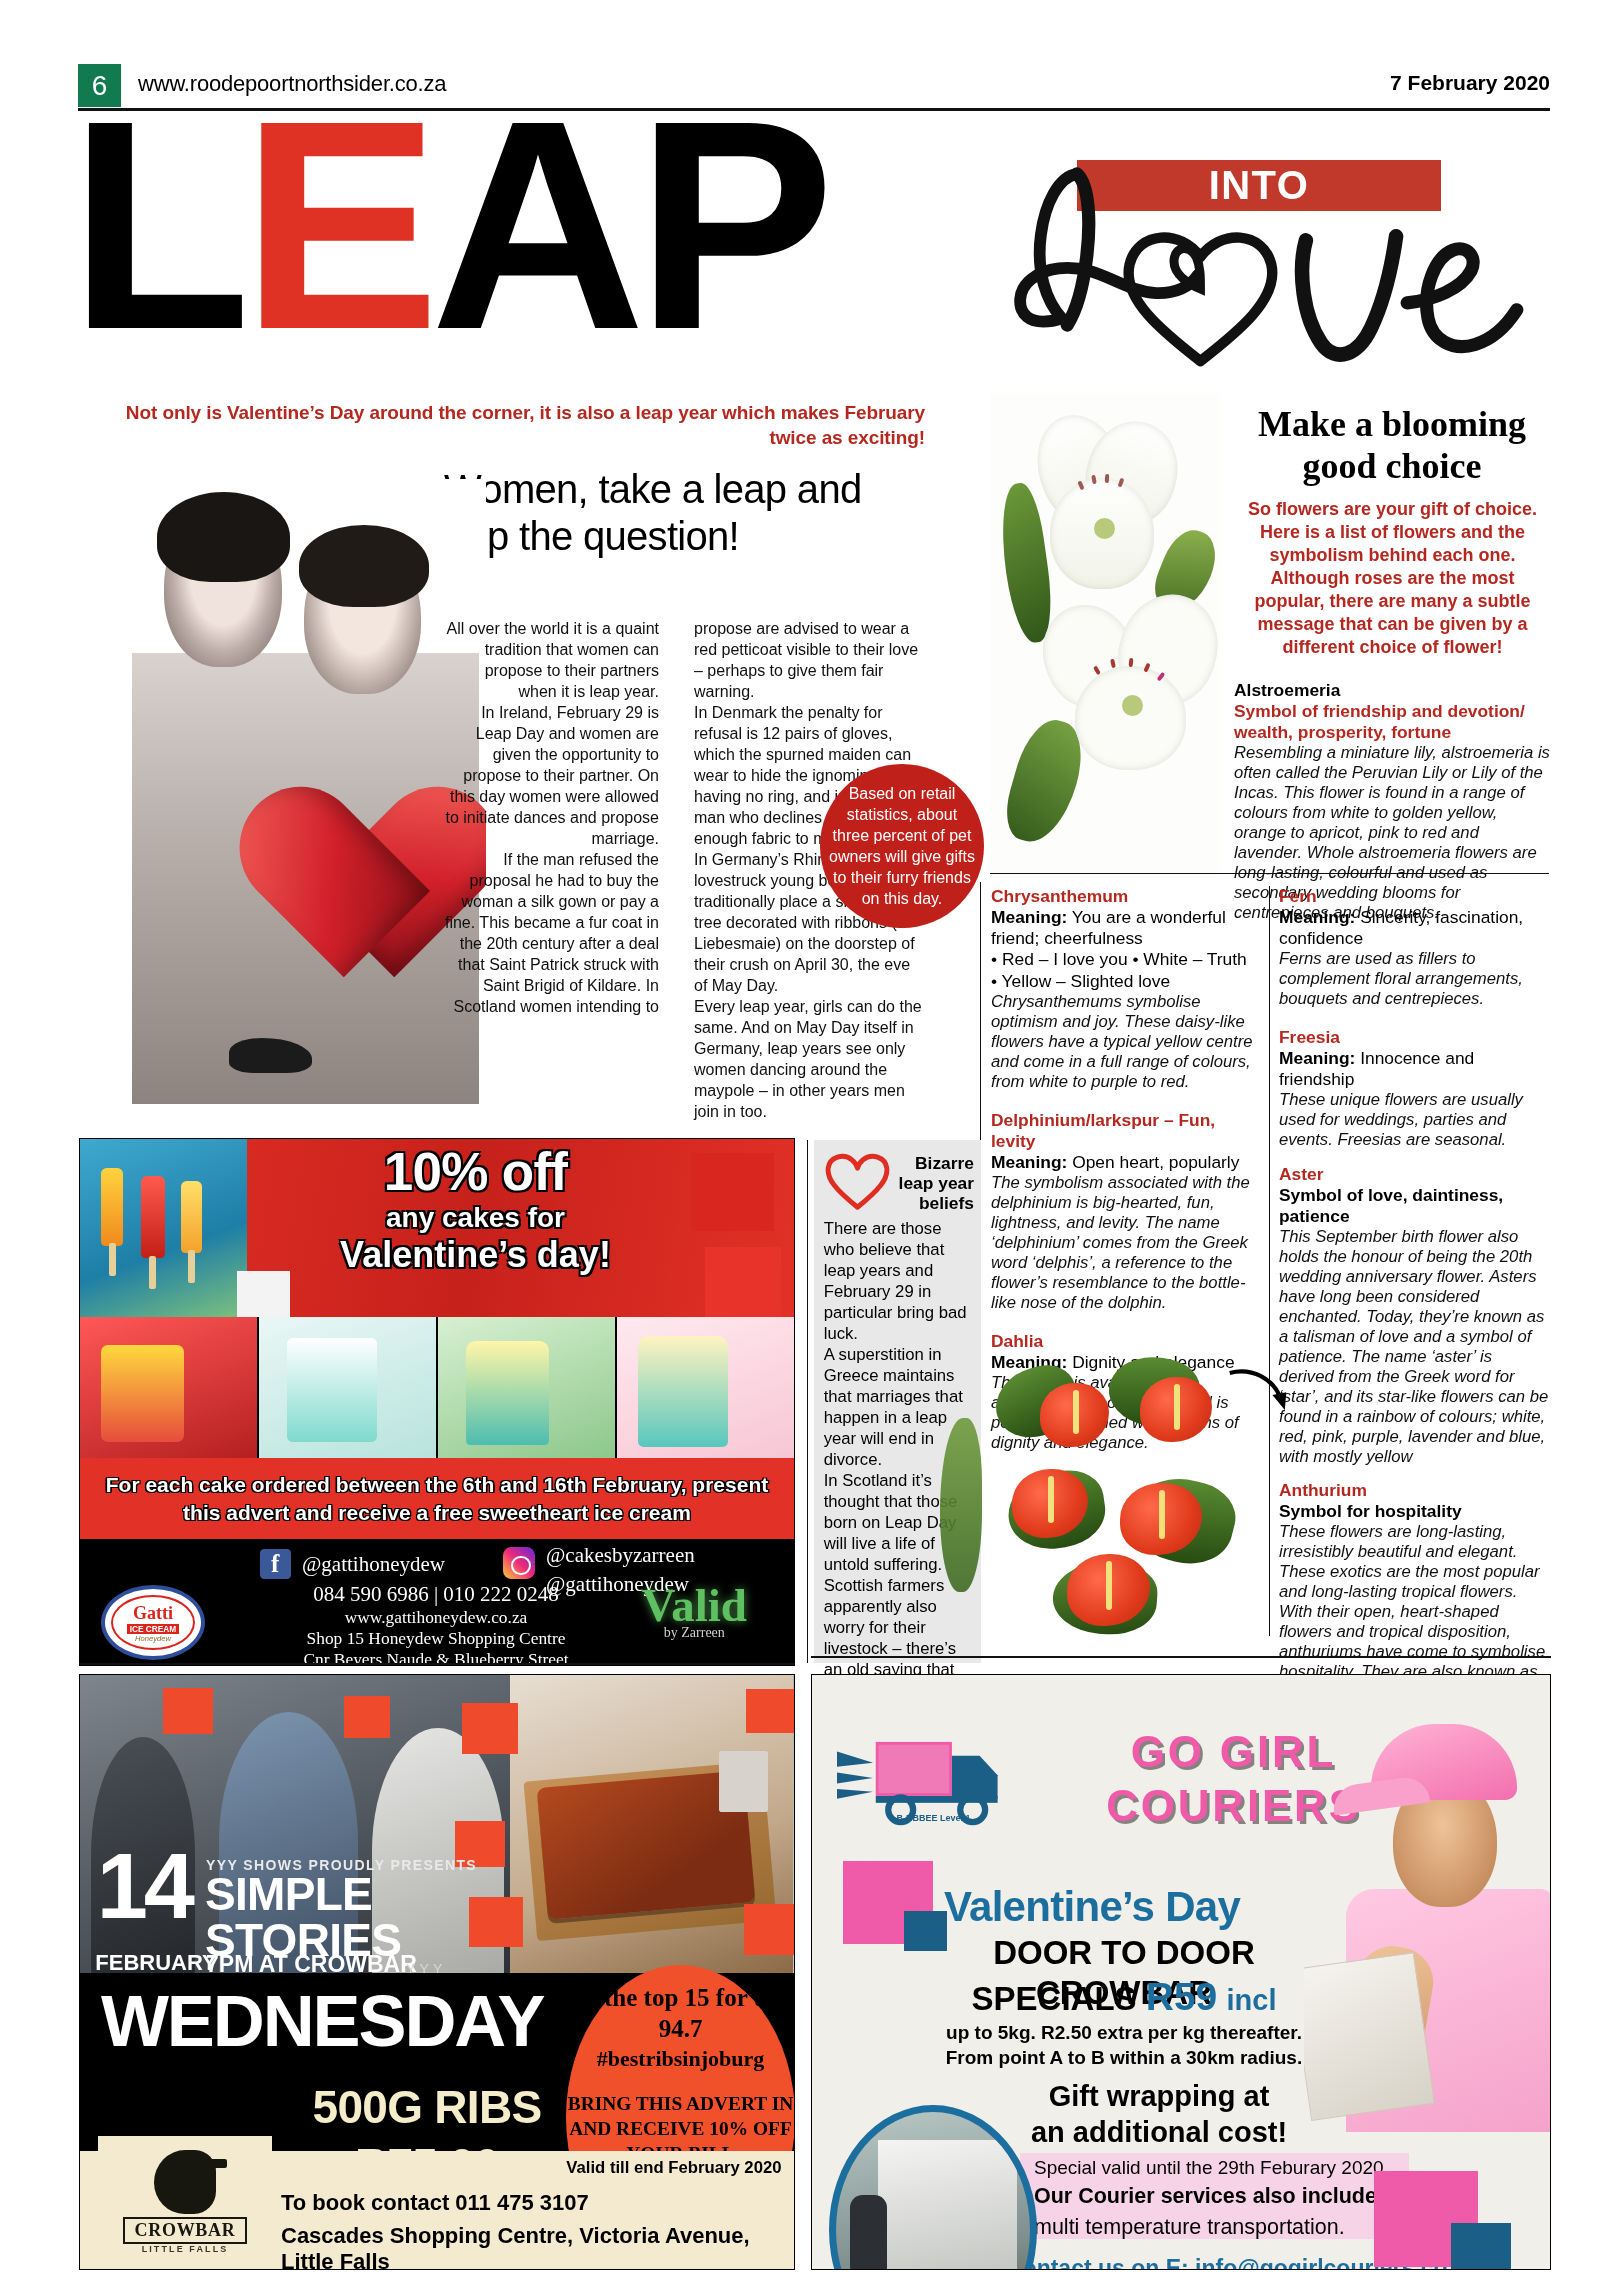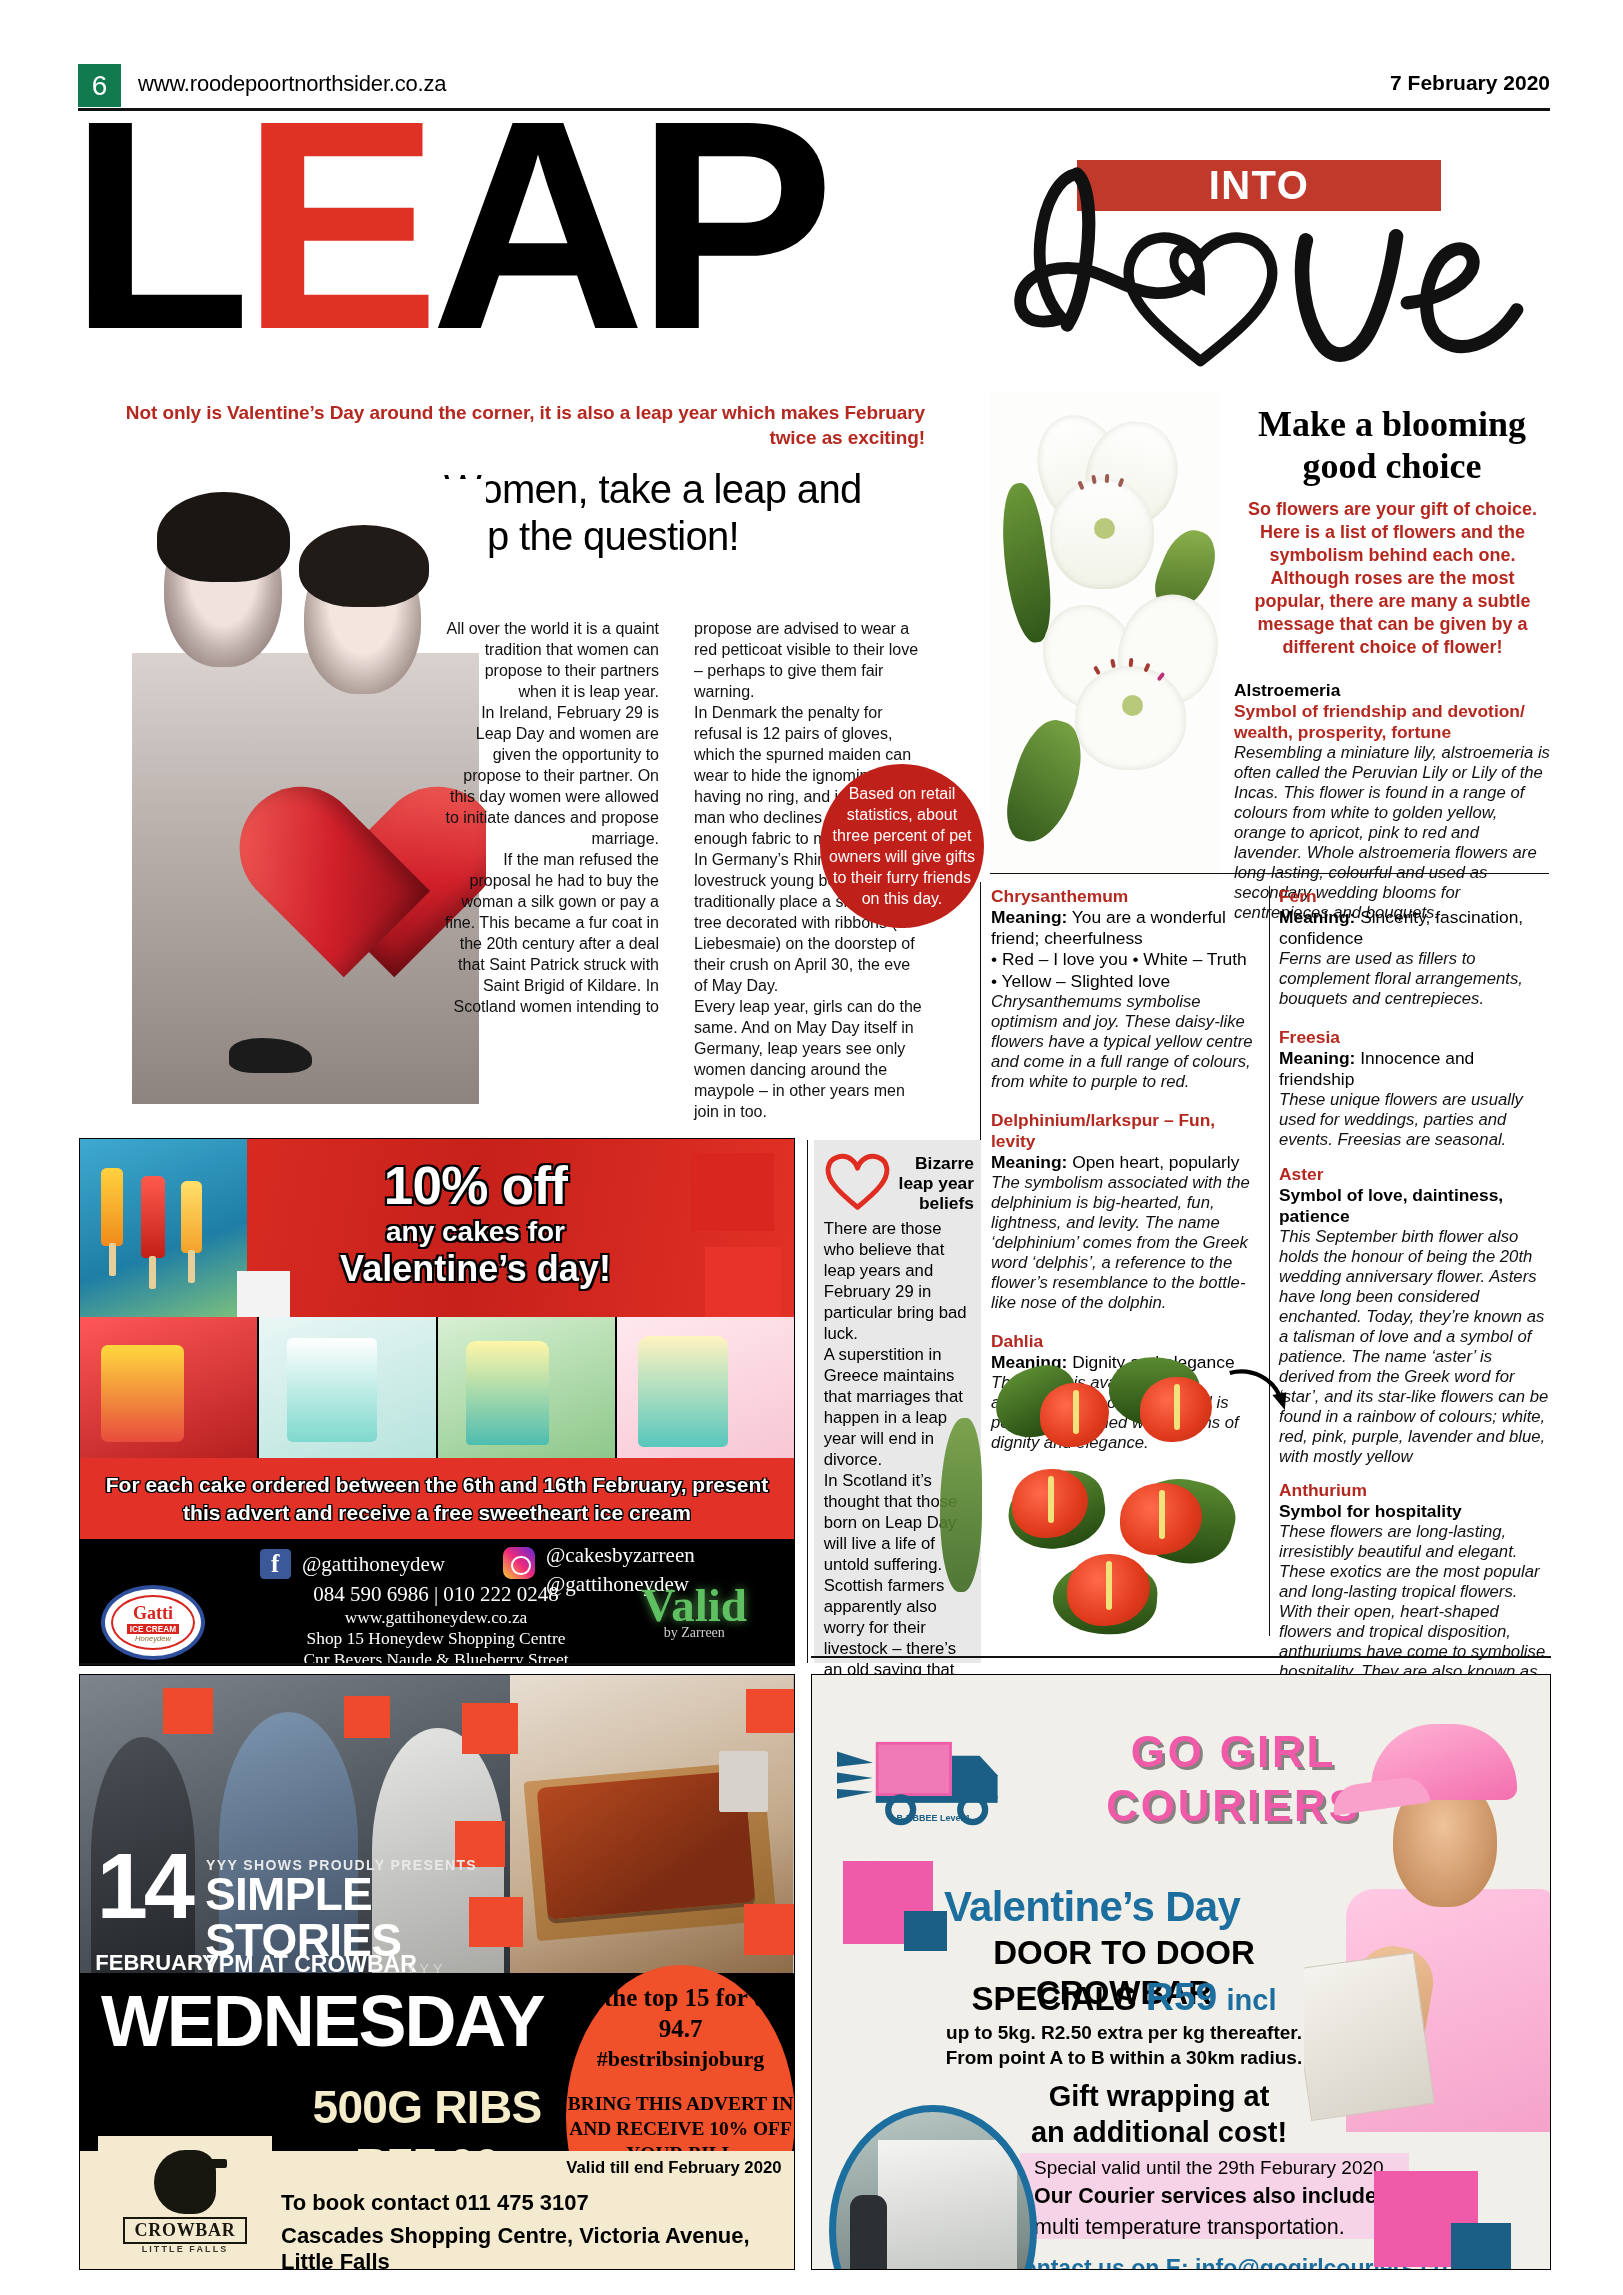--- a/index.html
+++ b/index.html
@@ -177,21 +177,21 @@
 
   
   .ad-cake { position:absolute; left:79px; top:1138px; width:716px; height:528px;
     border:1.4px solid #000; background:#000; overflow:hidden; }
   .cake-top { position:absolute; left:0; top:0; width:714px; height:178px;
     background:linear-gradient(100deg,#e23126 0%,#c7211b 55%,#e23126 100%); }
   .cake-ice-panel { position:absolute; left:0; top:0; width:167px; height:178px;
     background:linear-gradient(160deg,#3fa9cf,#1e7ea6 60%,#7ec27d 100%); }
   .lolly { position:absolute; border-radius:5.6px 5.6px 4.2px 4.2px; }
   .lolly-stick { position:absolute; width:7px; height:33px; background:#e7cf9a; border-radius:2.1px; }
-  .cake-offer { position:absolute; left:208px; top:16px; width:375px; text-align:center; }
+  .cake-offer { position:absolute; left:208px; top:2px; width:375px; text-align:center; }
   .cake-offer .big { font-size:53px; font-weight:bold; color:#fff;
     text-shadow:-2.1px -2.1px 0 #000,2.1px -2.1px 0 #000,-2.1px 2.1px 0 #000,2.1px 2.1px 0 #000; letter-spacing:-0.7px; }
   .cake-offer .mid { font-size:28px; font-weight:bold; color:#fff;
     text-shadow:-2.1px -2.1px 0 #000,2.1px -2.1px 0 #000,-2.1px 2.1px 0 #000,2.1px 2.1px 0 #000; }
   .cake-offer .big2 { font-size:36px; font-weight:bold; color:#fff;
     text-shadow:-2.1px -2.1px 0 #000,2.1px -2.1px 0 #000,-2.1px 2.1px 0 #000,2.1px 2.1px 0 #000; }
   .heartdeco { position:absolute; }
   .heartdeco:before, .heartdeco:after { content:""; position:absolute;
     width:50%; height:76%; border-radius:69px 69px 0 0; background:inherit; }
   .cake-photos { position:absolute; left:0; top:178px; width:714px; height:142px;

